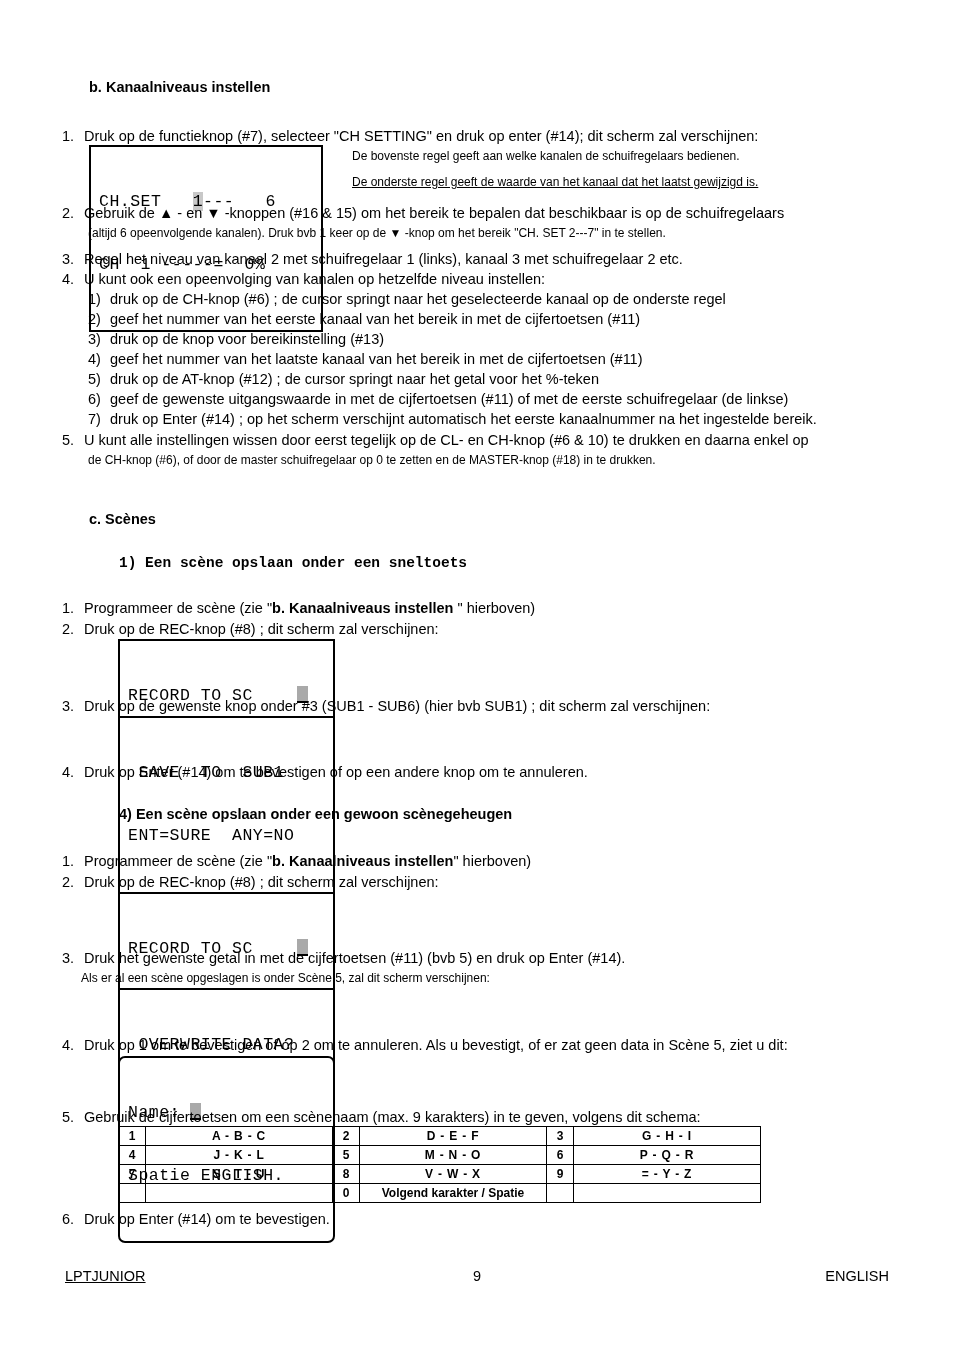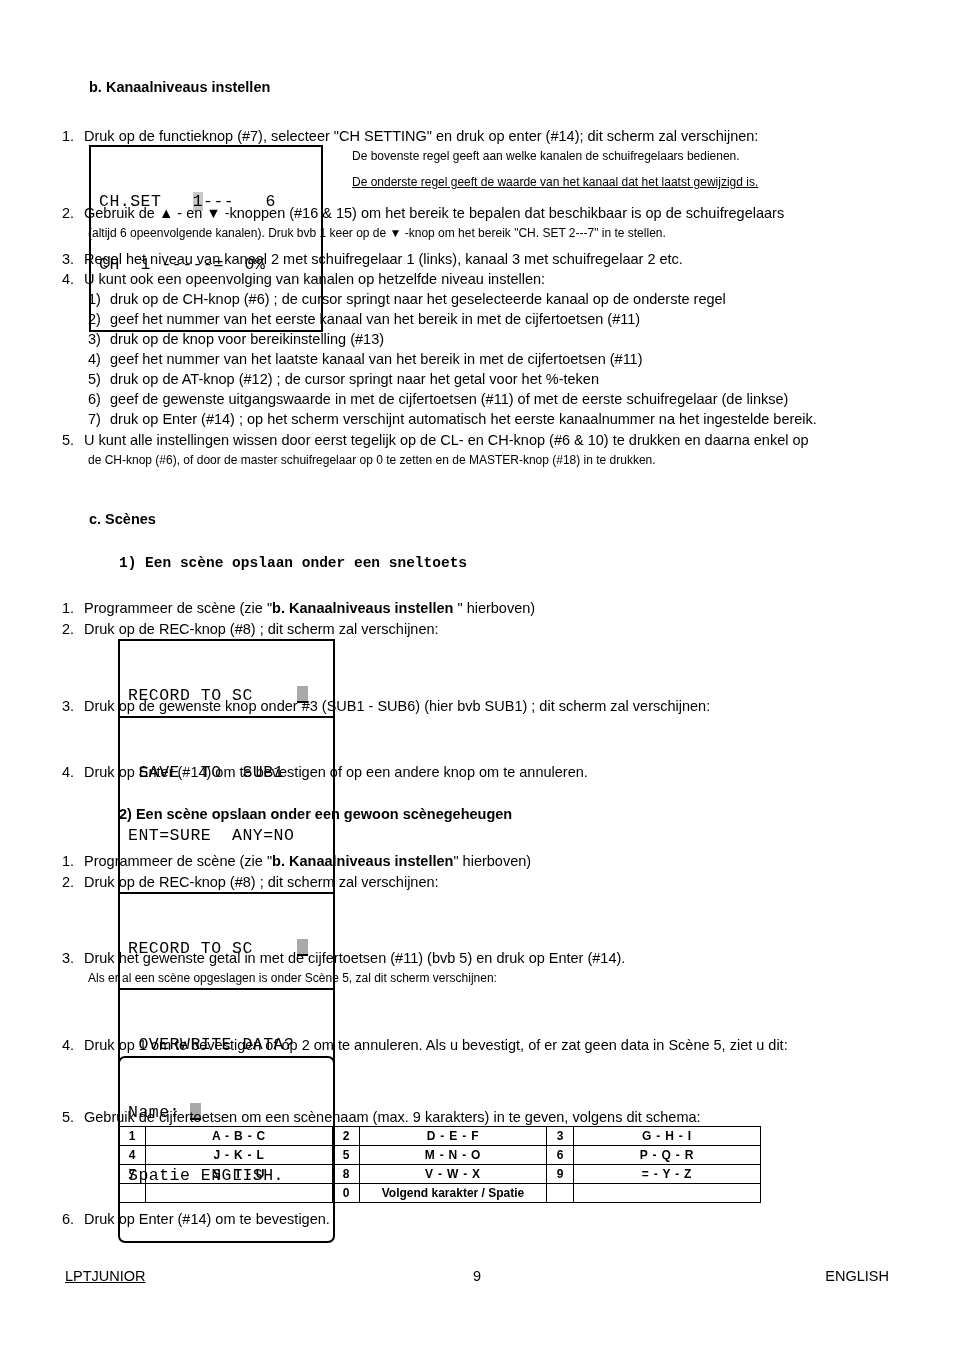--- a/index.html
+++ b/index.html
@@ -226,42 +226,42 @@
     <div class="lcd" style="left:118px; top:716px; width:199px;">
       <span class="line"> SAVE  TO  SUB1</span>
       <span class="line">ENT=SURE  ANY=NO</span>
     </div>
 
     <div class="row" style="left:62px; top:762px;">
       <span class="num">4.</span>
       <span class="txt">Druk op Enter (#14) om te bevestigen of op een andere knop om te annuleren.</span>
     </div>
 
-    <div class="h-sub pos-head-c2">2)  Een scène opslaan onder een gewoon scènegeheugen</div>
+    <div class="h-sub pos-head-c2">4)  Een scène opslaan onder een gewoon scènegeheugen</div>
 
     <div class="row" style="left:62px; top:851px;">
       <span class="num">1.</span>
       <span class="txt"><span>Programmeer de scène (zie "</span><b class="inl">b. Kanaalniveaus instellen</b><span>" hierboven)</span></span>
     </div>
 
     <div class="row" style="left:62px; top:872px;">
       <span class="num">2.</span>
       <span class="txt">Druk op de REC-knop (#8) ; dit scherm zal verschijnen:</span>
     </div>
 
     <div class="lcd" style="left:118px; top:892px; width:199px;">
       <span class="line"><span>RECORD TO SC</span><span style="display:inline-block;width:44px;"></span><span class="cursor"></span></span>
       <span class="line">KEYIN SC  1...40</span>
     </div>
 
     <div class="row" style="left:62px; top:948px;">
       <span class="num">3.</span>
       <span class="txt">Druk het gewenste getal in met de cijfertoetsen (#11) (bvb 5) en druk op Enter (#14).</span>
     </div>
-    <div class="cont" style="left:88px; top:968px;">Als er al een scène opgeslagen is onder Scène 5, zal dit scherm verschijnen:</div>
+    <div class="cont" style="left:81px; top:968px;">Als er al een scène opgeslagen is onder Scène 5, zal dit scherm verschijnen:</div>
 
     <div class="lcd" style="left:118px; top:988px; width:199px;">
       <span class="line"> OVERWRITE DATA?</span>
       <span class="line"> 1:YES , 2:NO</span>
     </div>
 
     <div class="row" style="left:62px; top:1035px;">
       <span class="num">4.</span>
       <span class="txt">Druk op 1 om te bevestigen of op 2 om te annuleren. Als u bevestigt, of er zat geen data in Scène 5, ziet u dit:</span>
     </div>

